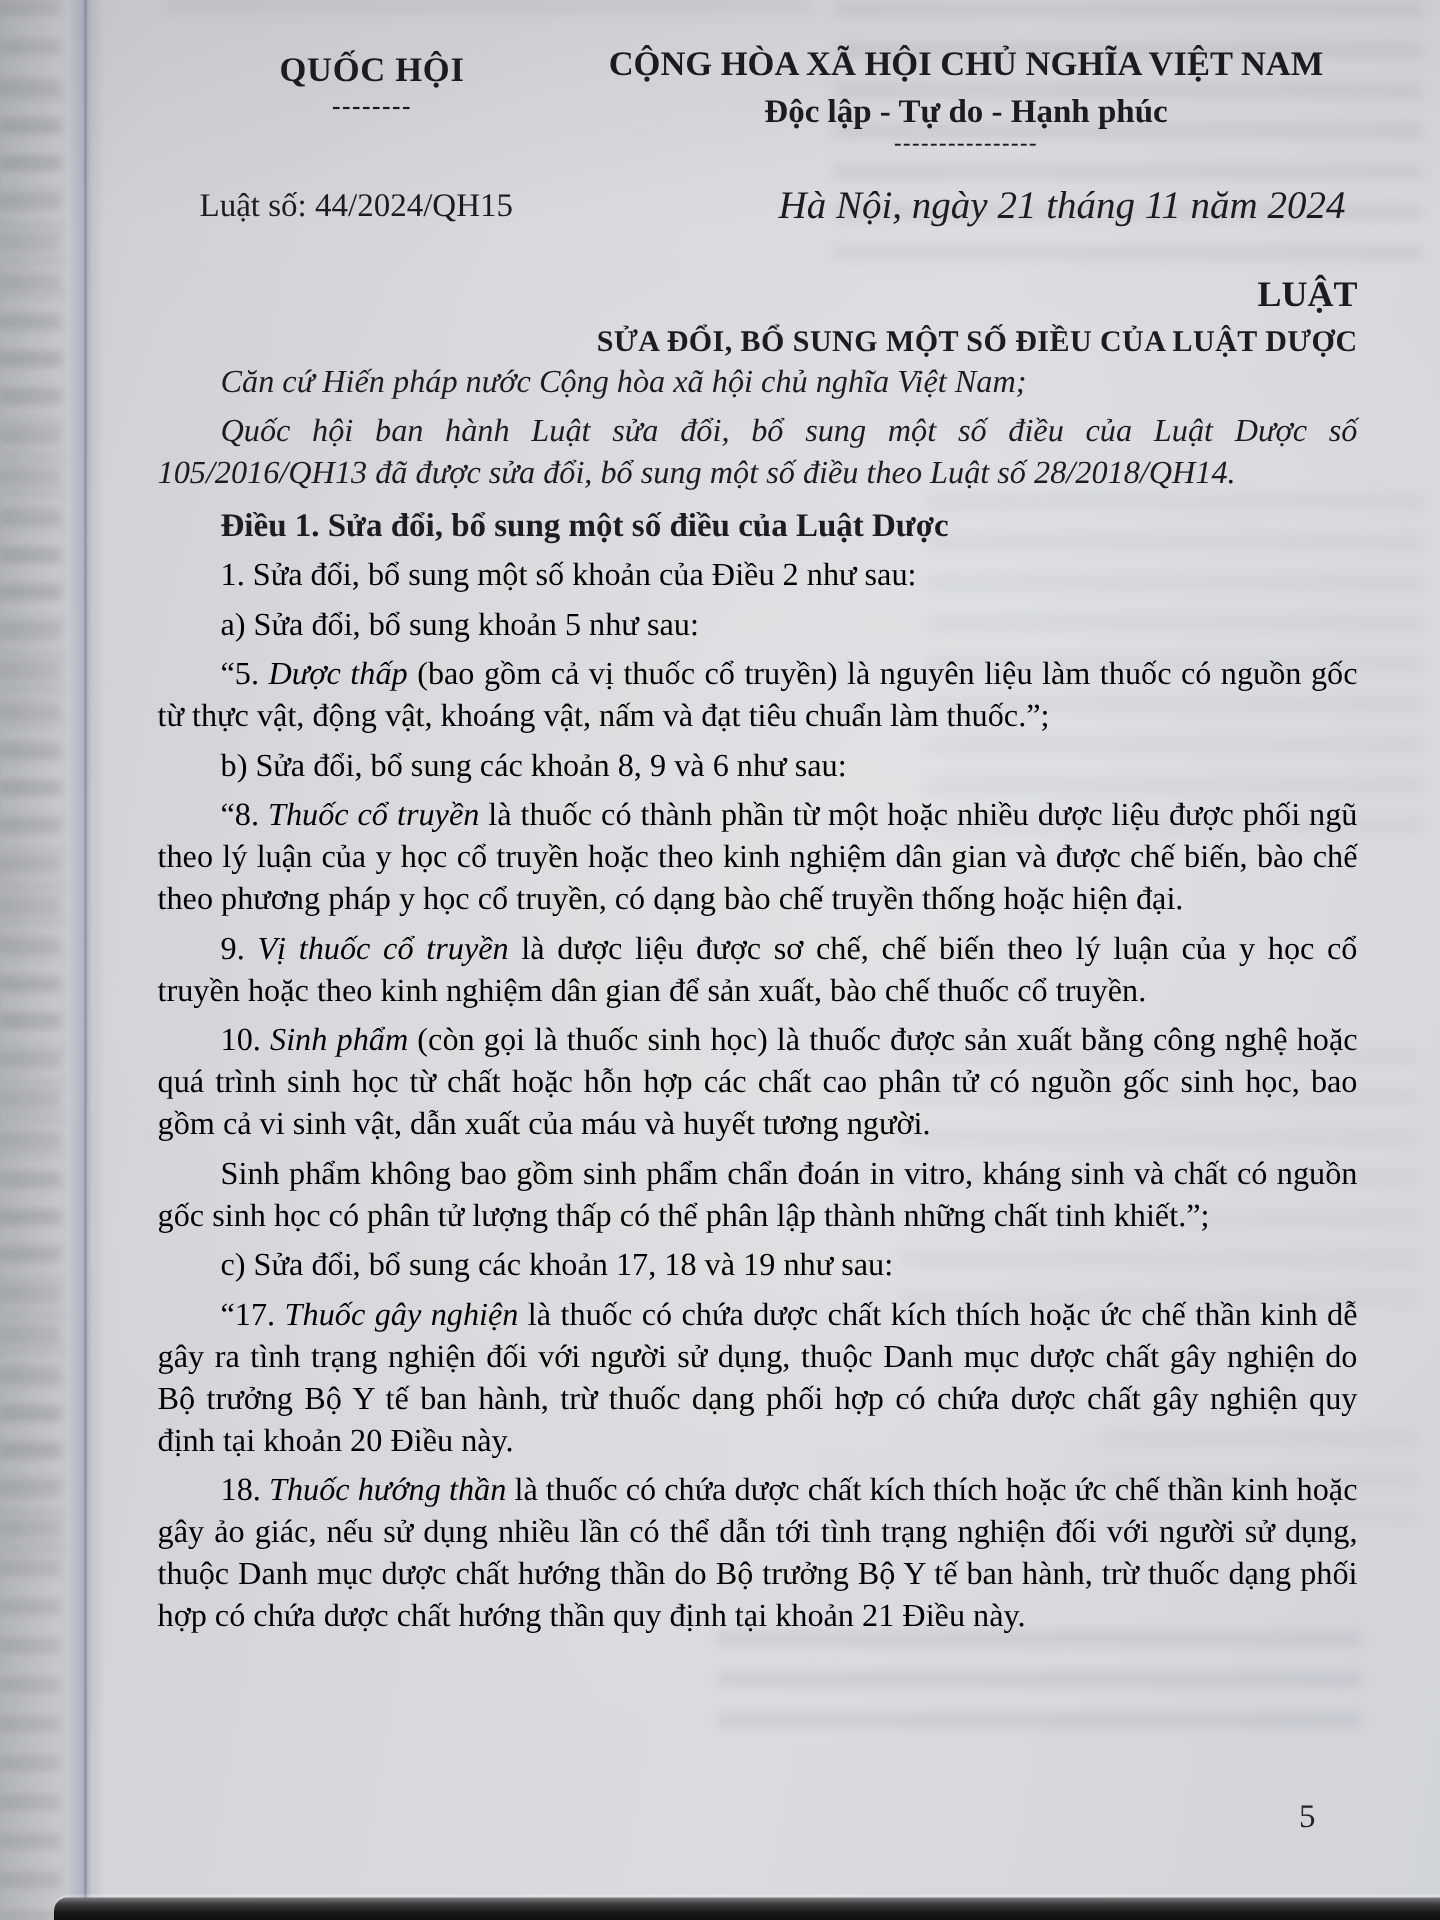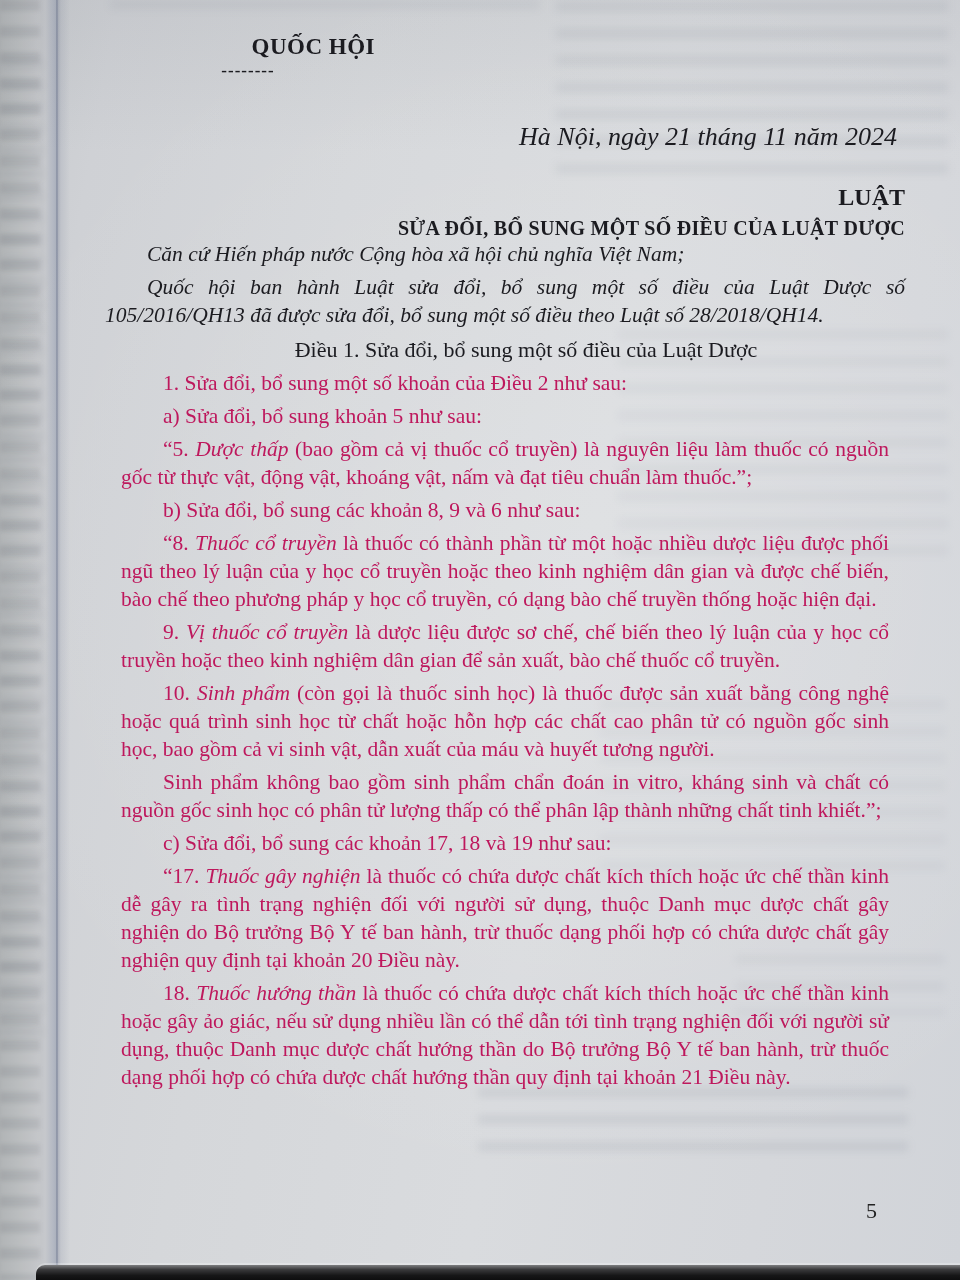--- a/index.html
+++ b/index.html
@@ -53,45 +53,45 @@
   .s4{left:600px;top:700px;width:345px;height:170px;opacity:.28;}
   .s5{left:478px;top:1088px;width:430px;height:80px;opacity:.55;}
   .s6{left:0;top:60px;width:42px;height:980px;opacity:.45;
       background:repeating-linear-gradient(180deg,rgba(105,112,125,.35) 0 7px,rgba(105,112,125,0) 7px 22px);}
   .s7{left:735px;top:955px;width:210px;height:60px;opacity:.30;}
 
   
   .sheet{position:absolute;left:105px;top:26px;width:800px;}
   .gov-header{position:relative;height:134px;}
   .hdr-left{position:absolute;left:16px;top:8px;width:254px;text-align:center;}
-  .org-name{font-weight:bold;font-size:23px;letter-spacing:.5px;text-align:right;}
+  .org-name{font-weight:bold;font-size:23px;letter-spacing:.5px;}
   .org-divider{font-weight:bold;font-size:17px;letter-spacing:1px;line-height:14px;margin-top:4px;}
   .hdr-right{position:absolute;left:278px;top:4px;width:522px;text-align:center;}
   .country{font-weight:bold;font-size:23px;}
   .motto{font-weight:bold;font-size:22px;margin-top:5px;}
   .motto-divider{font-weight:bold;font-size:15px;letter-spacing:1px;line-height:13px;margin-top:3px;}
   .law-no{position:absolute;left:28px;top:98px;font-size:22px;}
   .place-date{position:absolute;right:8px;top:96px;font-size:26px;font-style:italic;}
 
   .law-title{text-align:right;margin-top:24px;}
   .title-1{font-weight:bold;font-size:24px;}
   .title-2{font-weight:bold;font-size:20px;margin-top:6px;letter-spacing:.3px;}
 
   .preamble{}
   .preamble p{
     font-style:italic;font-size:21.5px;line-height:28px;
     text-indent:42px;text-align:justify;margin:0 0 5px;
   }
   .article-heading{
-    font-weight:normal;font-size:22px;line-height:28px;
-    text-indent:42px;margin:7px 0 5px;text-align:center;
+    font-weight:bold;font-size:22px;line-height:28px;
+    text-indent:42px;margin:7px 0 5px;
   }
   .law-body p{
-    font-size:21.5px;line-height:28px;color:#be185d;
-    text-indent:42px;text-align:justify;margin:0 16px 5px;
+    font-size:21.5px;line-height:28px;color:#000000;
+    text-indent:42px;text-align:justify;margin:0 0 5px;
   }
   .term{font-style:italic;}
   .page-number{position:absolute;left:866px;top:1198px;font-size:22px;color:#222;}
 </style>
 </head>
 <body>
 
 <div class="page-bg"></div>
 <div class="left-edge"></div>
 <div class="left-edge-texture"></div>
@@ -105,20 +105,26 @@
 <div class="smudge s7"></div>
 <div class="page-sheen"></div>
 
 <div class="sheet">
 
   <div class="gov-header">
     <div class="hdr-left">
       <div class="org-name">QUỐC HỘI</div>
       <div class="org-divider">--------</div>
     </div>
+    <div class="hdr-right">
+      <div class="country">CỘNG HÒA XÃ HỘI CHỦ NGHĨA VIỆT NAM</div>
+      <div class="motto">Độc lập - Tự do - Hạnh phúc</div>
+      <div class="motto-divider">----------------</div>
+    </div>
+    <div class="law-no">Luật số: 44/2024/QH15</div>
     <div class="place-date">Hà Nội, ngày 21 tháng 11 năm 2024</div>
   </div>
 
   <div class="law-title">
     <div class="title-1">LUẬT</div>
     <div class="title-2">SỬA ĐỔI, BỔ SUNG MỘT SỐ ĐIỀU CỦA LUẬT DƯỢC</div>
   </div>
 
   <div class="preamble">
     <p>Căn cứ Hiến pháp nước Cộng hòa xã hội chủ nghĩa Việt Nam;</p>

